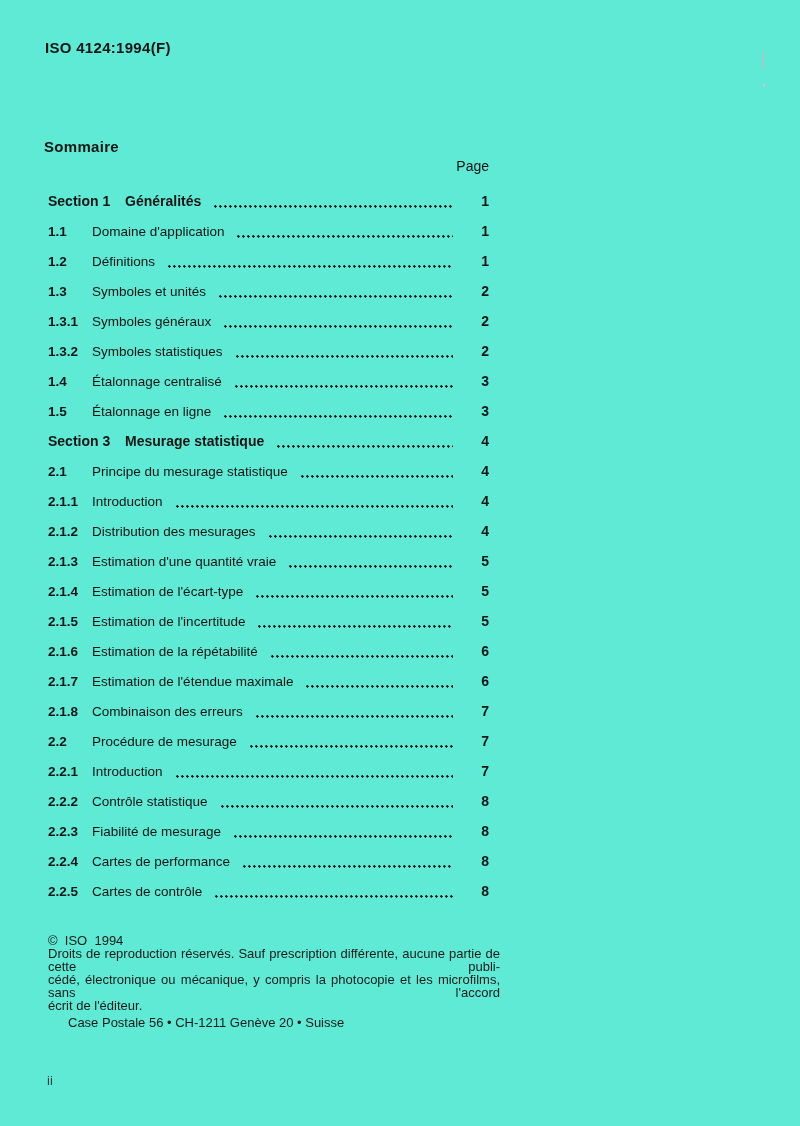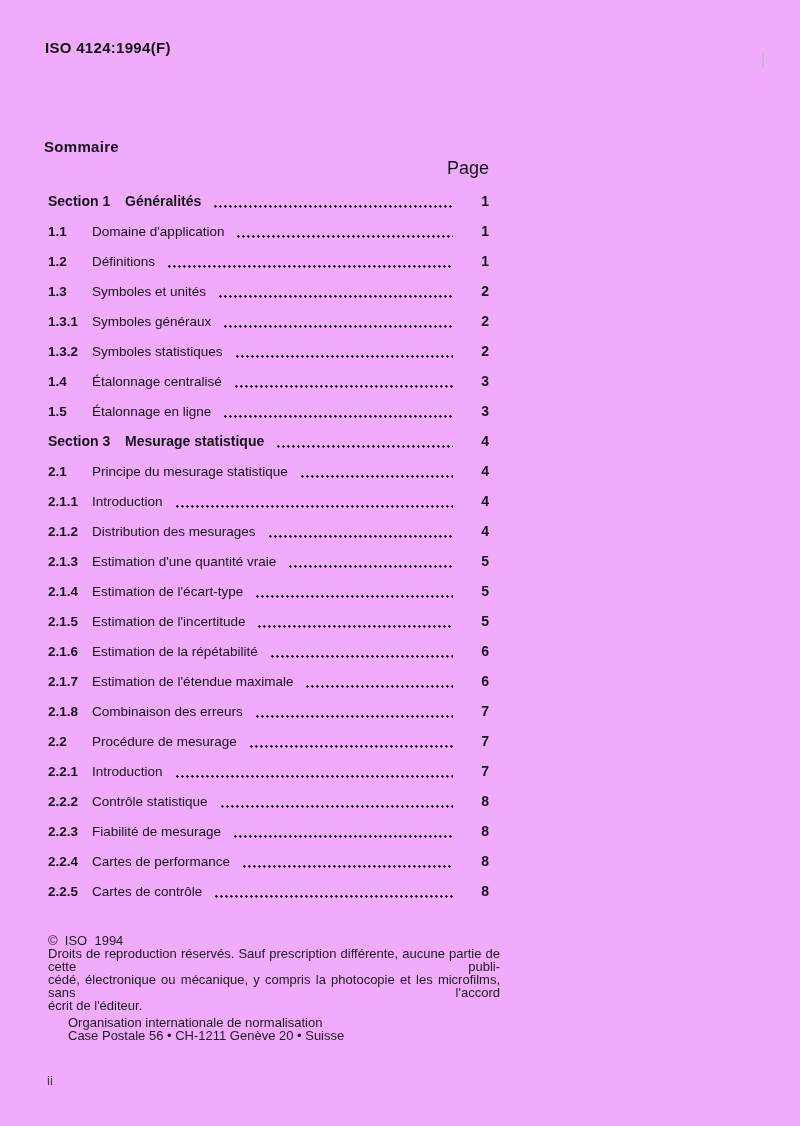--- a/index.html
+++ b/index.html
@@ -1,20 +1,20 @@
 <!DOCTYPE html>
 <html><head>
 <meta charset="utf-8">
 <style>
   html, body { margin: 0; padding: 0; background: #ffffff; }
   .page {
     position: relative;
     width: 800px;
     height: 1126px;
-    background: #f0abfc;
+    background: #5eead4;
     font-family: "Liberation Sans", sans-serif;
     color: #151515;
     overflow: hidden;
   }
 
   .doc-ref {
     position: absolute;
     left: 45px;
     top: 39px;
     font-size: 15px;
@@ -31,21 +31,21 @@
     font-weight: bold;
     letter-spacing: 0.3px;
   }
 
   .page-label {
     position: absolute;
     left: 48px;
     top: 158px;
     width: 441px;
     text-align: right;
-    font-size: 18px;
+    font-size: 14px;
   }
 
   .toc {
     position: absolute;
     left: 48px;
     top: 186px;
     width: 441px;
   }
   .toc-row {
     display: flex;
@@ -279,21 +279,20 @@
     </div>
 
   <div class="footer-block">
     <div class="copyright-line">©  ISO  1994</div>
     <div class="notice" id="notice-lines">
         <div class="notice-line">Droits de reproduction réservés. Sauf prescription différente, aucune partie de cette publi-</div>
         <div class="notice-line">cédé, électronique ou mécanique, y compris la photocopie et les microfilms, sans l'accord</div>
         <div class="notice-line last">écrit de l'éditeur.</div>
       </div>
     <div class="org-lines" id="org-lines">
-        <div class="org-line">Organisation internationale de normalisation</div>
         <div class="org-line">Case Postale 56 • CH-1211 Genève 20 • Suisse</div>
       </div>
   </div>
 
   <div class="folio">ii</div>
 
   <div class="artifact-line"></div>
   <div class="artifact-dot"></div>
 
 </div>

